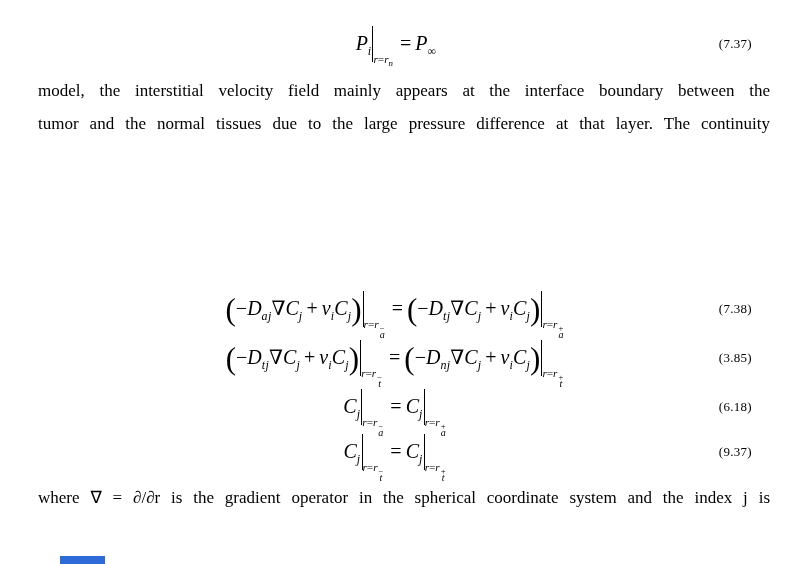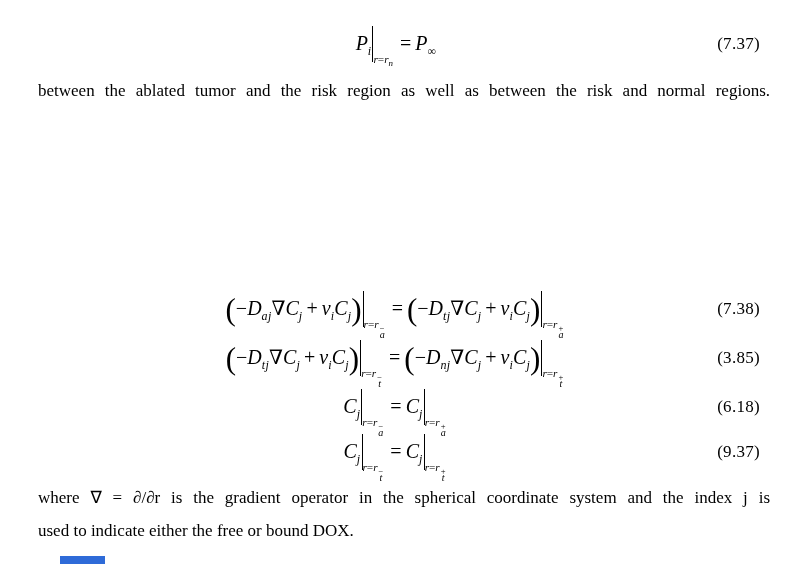--- a/index.html
+++ b/index.html
@@ -27,22 +27,22 @@
     display:flex;justify-content:center;align-items:center;
     font-size:20px;
     font-family:"Liberation Serif","DejaVu Serif",serif;
   }
   .eq37{top:24px;height:40px;}
   .eq38{top:286px;height:46px;}
   .eq39{top:335px;height:46px;text-align:right;}
   .eq40{top:387px;height:40px;}
   .eq41{top:432px;height:40px;}
   .eq-num{
-    position:absolute;right:32px;top:50%;transform:translateY(-50%);
-    font-size:17px;letter-spacing:0.3px;
+    position:absolute;right:40px;top:50%;transform:translateY(-50%);
+    font-size:13px;letter-spacing:0.3px;
   }
   
   .mv{font-style:italic;}
   sub.ms{font-size:0.60em;font-style:italic;line-height:0;letter-spacing:0.3px;}
   sub.msr{font-style:normal;}
   .mo{margin:0 4px;font-style:normal;}
   .mr{font-style:normal;}
   .mp{font-size:1.55em;font-weight:400;vertical-align:-0.16em;line-height:1;}
   .mbar{display:inline-block;margin-left:1px;margin-right:3px;white-space:nowrap;}
   .mbarline{display:inline-block;width:1px;background:#000;height:1.8em;vertical-align:-0.62em;}
@@ -58,21 +58,22 @@
 <body>
 
 <div class="page">
 
   <div class="eq-row eq37">
     <span class="eq-content"><i class="mv">P</i><sub class="ms"><i>i</i></sub><span class="mbar"><span class="mbarline"></span><span class="mlim"><i>r</i>=<i>r</i><sub class="msub2"><i>n</i></sub></span></span><span class="mo">=</span><i class="mv">P</i><sub class="ms msr">∞</sub></span>
     <span class="eq-num">(7.37)</span>
   </div>
 
   <div class="para p1">
-    <div class="line just">between the ablated tumor and the risk region as well as between the risk and normal regions.</div>
+    <div class="line just">model, the interstitial velocity field mainly appears at the interface boundary between the</div>
+    <div class="line just">tumor and the normal tissues due to the large pressure difference at that layer. The continuity</div>
   </div>
 
   <div class="eq-row eq38">
     <span class="eq-content"><span class="mp">(</span><span class="mr">−</span><i class="mv">D</i><sub class="ms"><i>aj</i></sub><span class="mr">∇</span><i class="mv">C</i><sub class="ms"><i>j</i></sub><span class="mo">+</span><i class="mv">v</i><sub class="ms"><i>i</i></sub><i class="mv">C</i><sub class="ms"><i>j</i></sub><span class="mp">)</span><span class="mbar"><span class="mbarline"></span><span class="mlim"><i>r</i>=<i>r</i><span class="mstk">
               <span class="msg">−</span>
               <span class="msb"><i>a</i></span>
             </span></span></span><span class="mo">=</span><span class="mp">(</span><span class="mr">−</span><i class="mv">D</i><sub class="ms"><i>tj</i></sub><span class="mr">∇</span><i class="mv">C</i><sub class="ms"><i>j</i></sub><span class="mo">+</span><i class="mv">v</i><sub class="ms"><i>i</i></sub><i class="mv">C</i><sub class="ms"><i>j</i></sub><span class="mp">)</span><span class="mbar"><span class="mbarline"></span><span class="mlim"><i>r</i>=<i>r</i><span class="mstk">
               <span class="msg">+</span>
               <span class="msb"><i>a</i></span>
             </span></span></span></span>
@@ -107,18 +108,17 @@
               <span class="msb"><i>t</i></span>
             </span></span></span><span class="mo">=</span><i class="mv">C</i><sub class="ms"><i>j</i></sub><span class="mbar"><span class="mbarline"></span><span class="mlim"><i>r</i>=<i>r</i><span class="mstk">
               <span class="msg">+</span>
               <span class="msb"><i>t</i></span>
             </span></span></span></span>
     <span class="eq-num">(9.37)</span>
   </div>
 
   <div class="para p2">
     <div class="line just">where ∇ = ∂/∂r is the gradient operator in the spherical coordinate system and the index j is</div>
-    <div class="line">used to indicate either the free or bound DOX.</div>
   </div>
 
   <div class="bottom-fragment" style="background: rgb(46, 107, 216);"></div>
 
 </div>
 
 </body></html>

